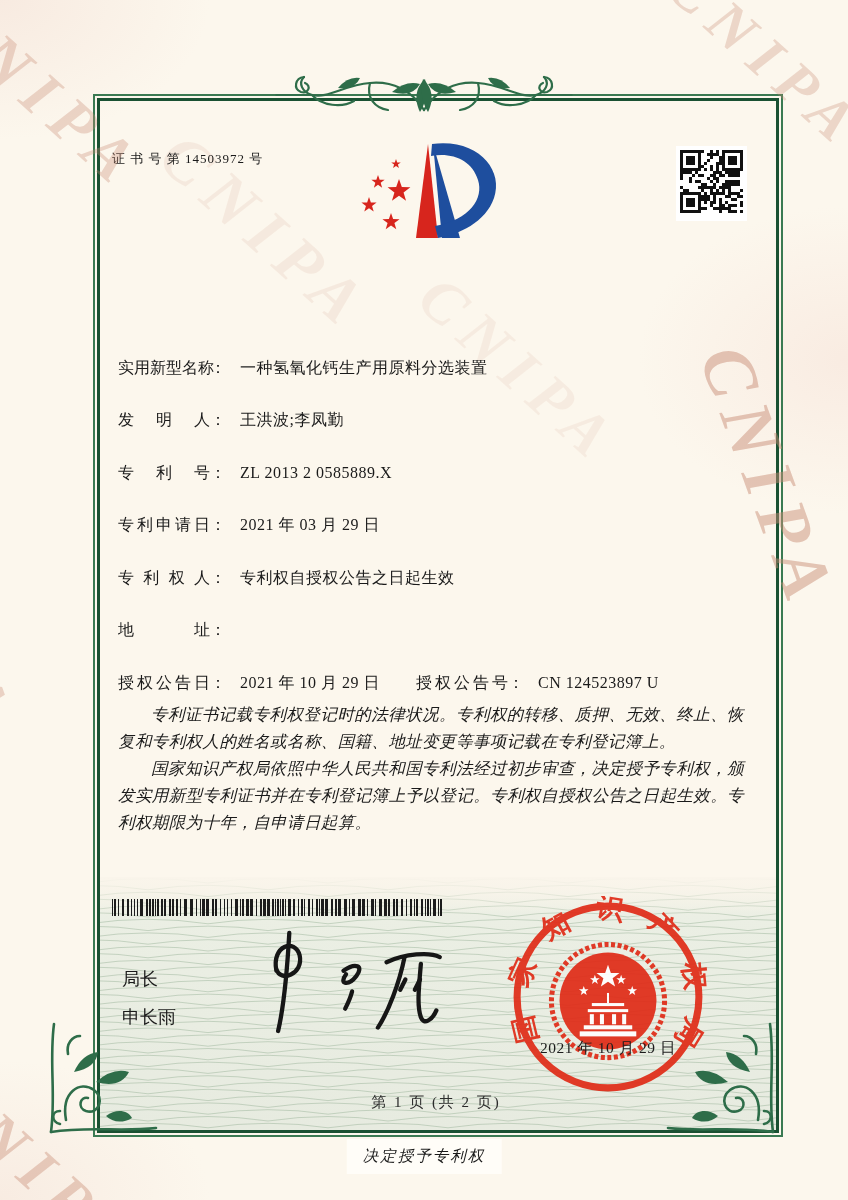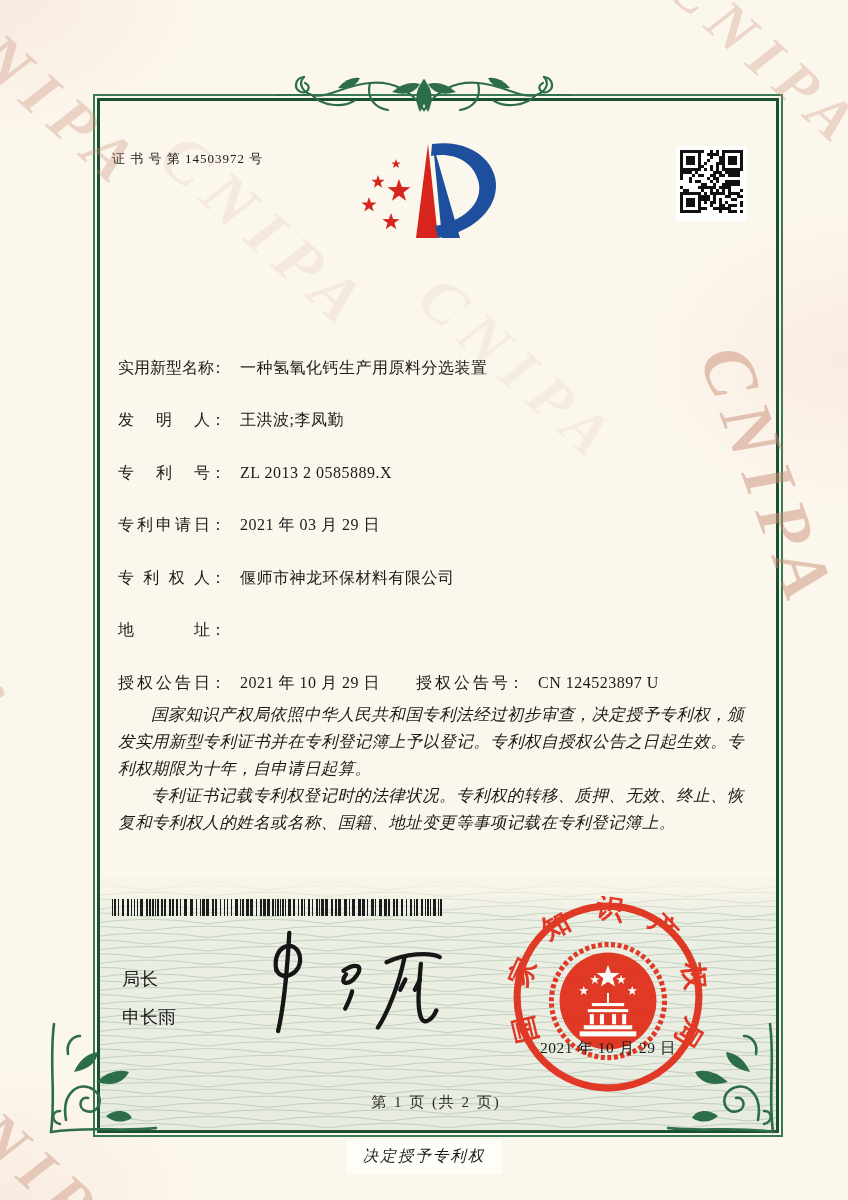--- a/index.html
+++ b/index.html
@@ -472,21 +472,21 @@
       </div>
       <div class="frow">
         <span class="pair">
           <span class="flabel">
             <span>专</span>
             <span>利</span>
             <span>权</span>
             <span>人</span>
           </span>
           <span class="colon">：</span>
-          <span class="fvalue">偃师市神龙环保材料有限公司</span>
+          <span class="fvalue">专利权自授权公告之日起生效</span>
         </span>
       </div>
       <div class="frow">
         <span class="pair">
           <span class="flabel">
             <span>地</span>
             <span>址</span>
           </span>
           <span class="colon">：</span>
         </span>
@@ -511,22 +511,22 @@
             <span>告</span>
             <span>号</span>
           </span>
           <span class="colon">：</span>
           <span class="fvalue">CN 124523897 U</span>
         </span>
       </div>
     </div>
 
   <div class="paras" id="bodyParas">
+      <p>专利证书记载专利权登记时的法律状况。专利权的转移、质押、无效、终止、恢复和专利权人的姓名或名称、国籍、地址变更等事项记载在专利登记簿上。</p>
       <p>国家知识产权局依照中华人民共和国专利法经过初步审查，决定授予专利权，颁发实用新型专利证书并在专利登记簿上予以登记。专利权自授权公告之日起生效。专利权期限为十年，自申请日起算。</p>
-      <p>专利证书记载专利权登记时的法律状况。专利权的转移、质押、无效、终止、恢复和专利权人的姓名或名称、国籍、地址变更等事项记载在专利登记簿上。</p>
     </div>
 
   <div class="barcode" id="barcode">
       <span style="width: 1px; background: rgb(28, 28, 28);"></span>
       <span style="width: 1px; background: transparent;"></span>
       <span style="width: 2px; background: rgb(28, 28, 28);"></span>
       <span style="width: 2px; background: transparent;"></span>
       <span style="width: 1px; background: rgb(28, 28, 28);"></span>
       <span style="width: 3px; background: transparent;"></span>
       <span style="width: 2px; background: rgb(28, 28, 28);"></span>

